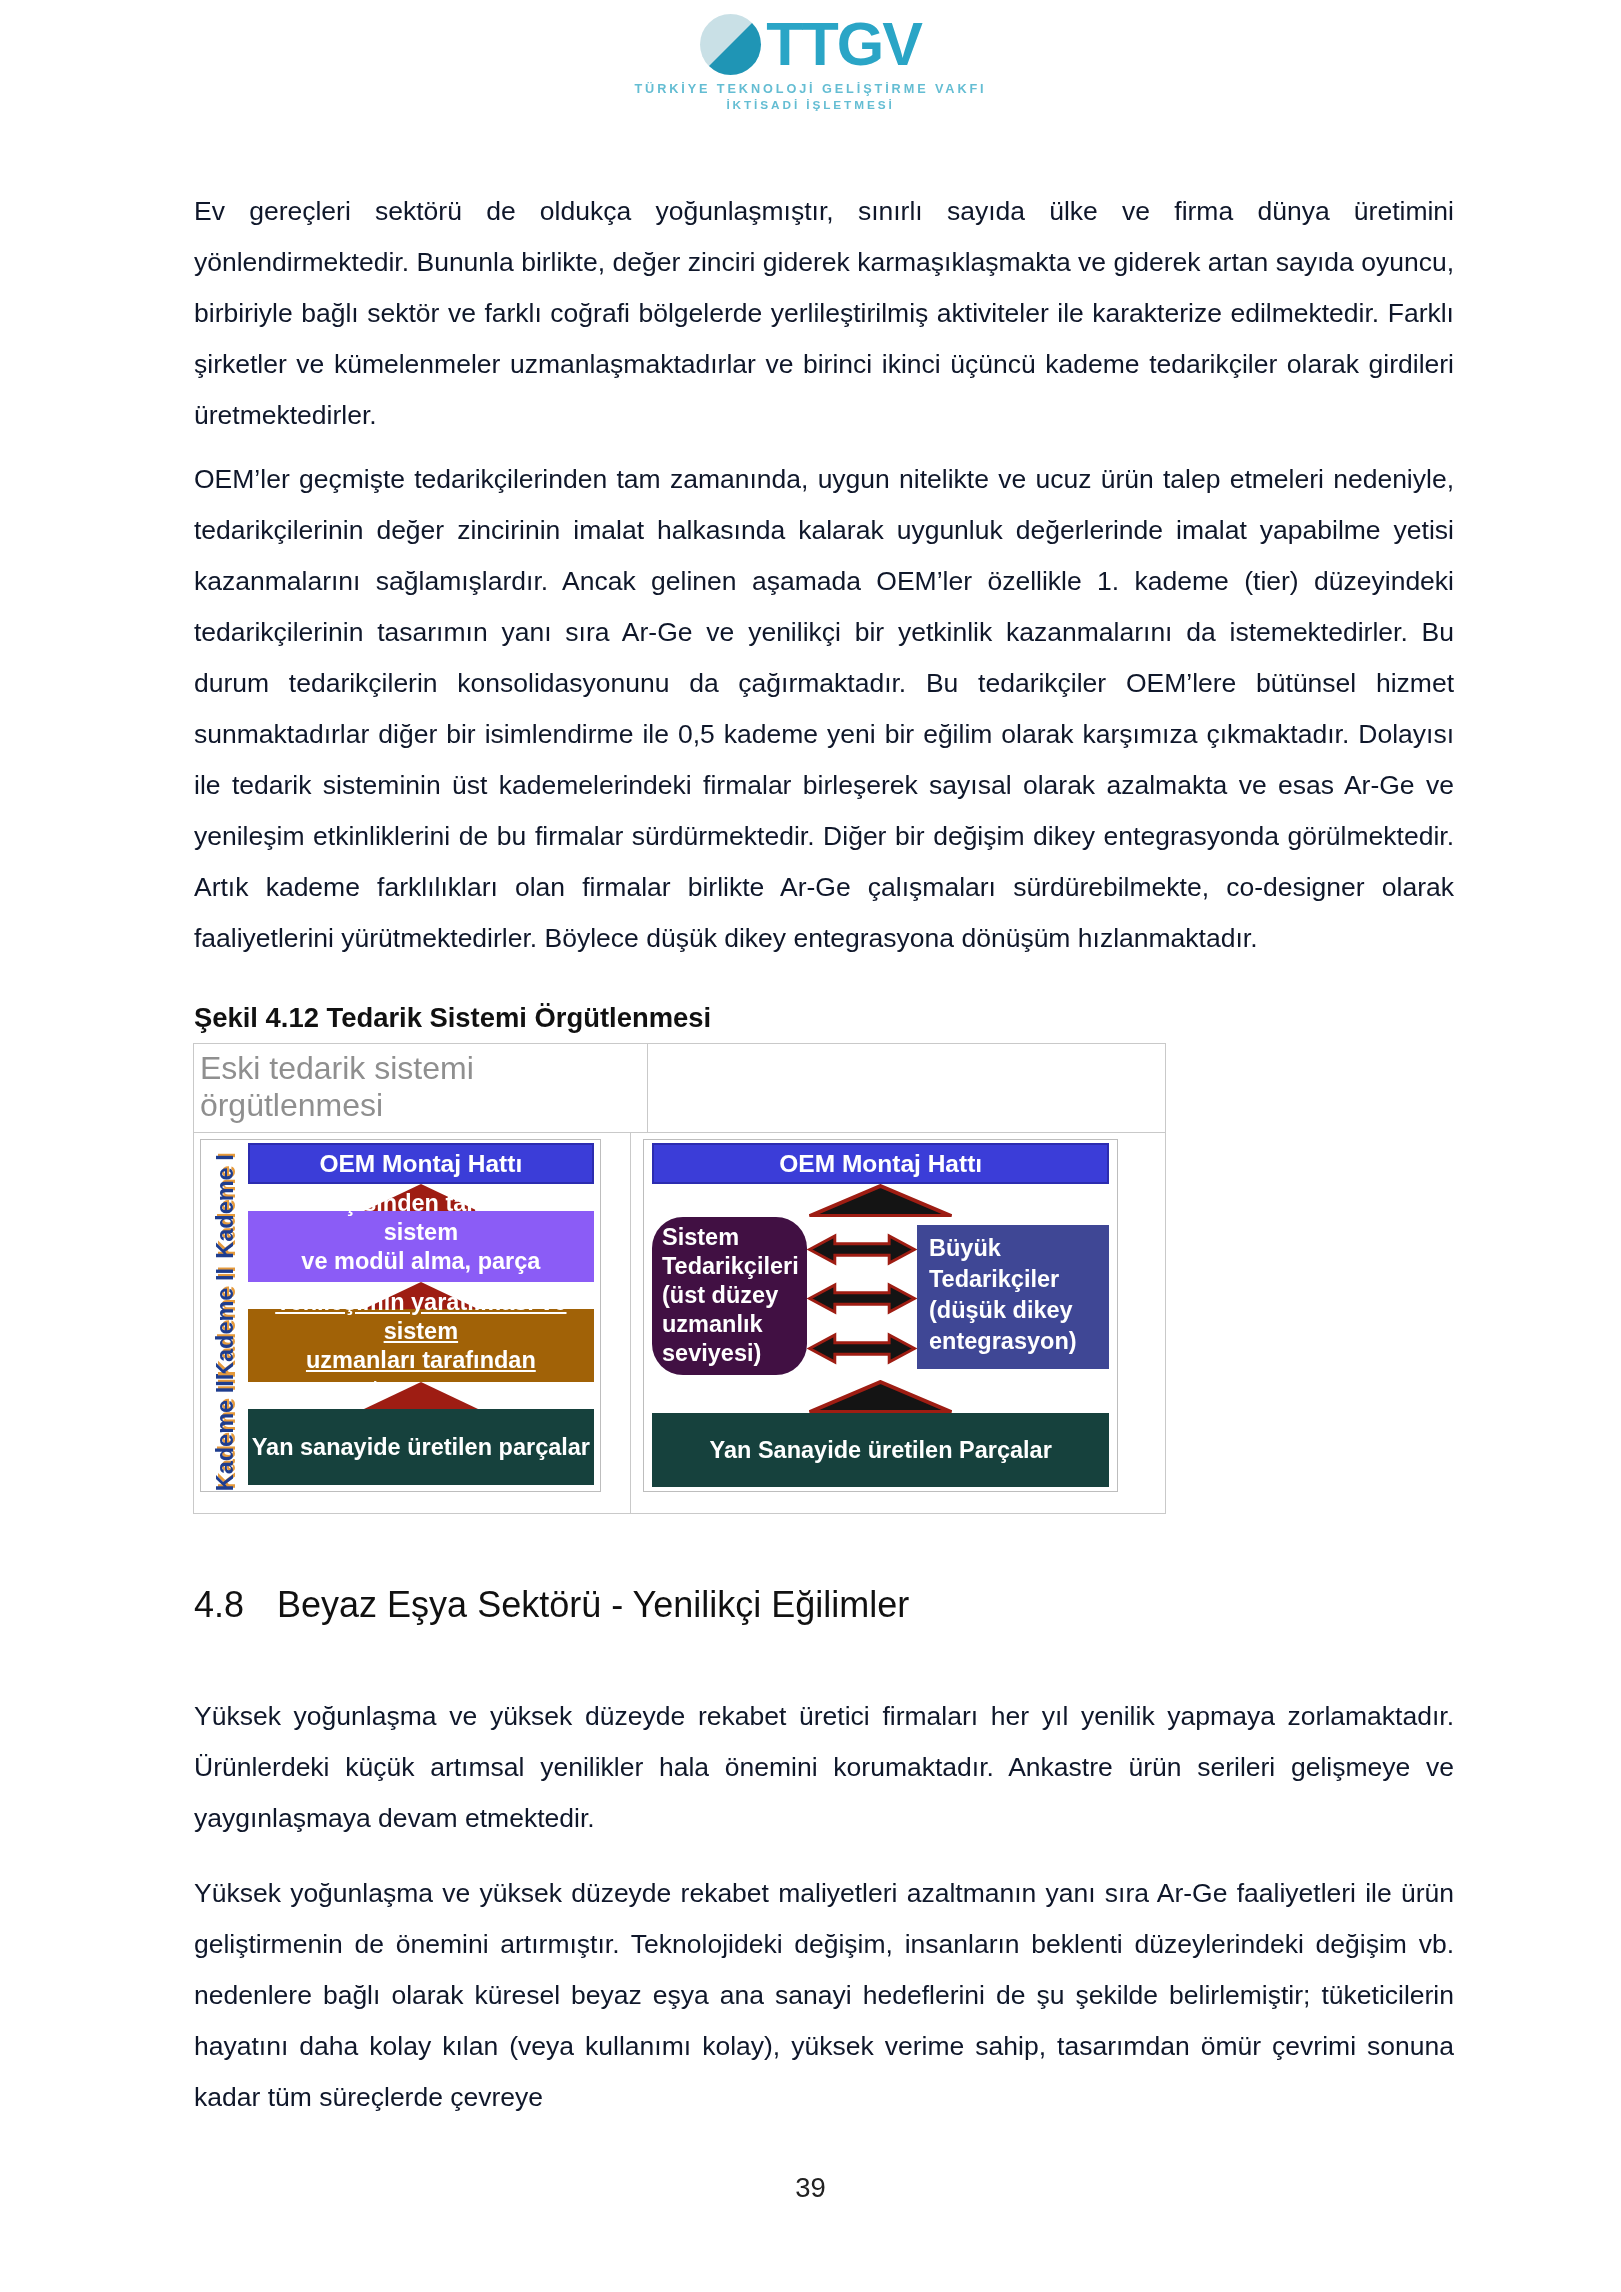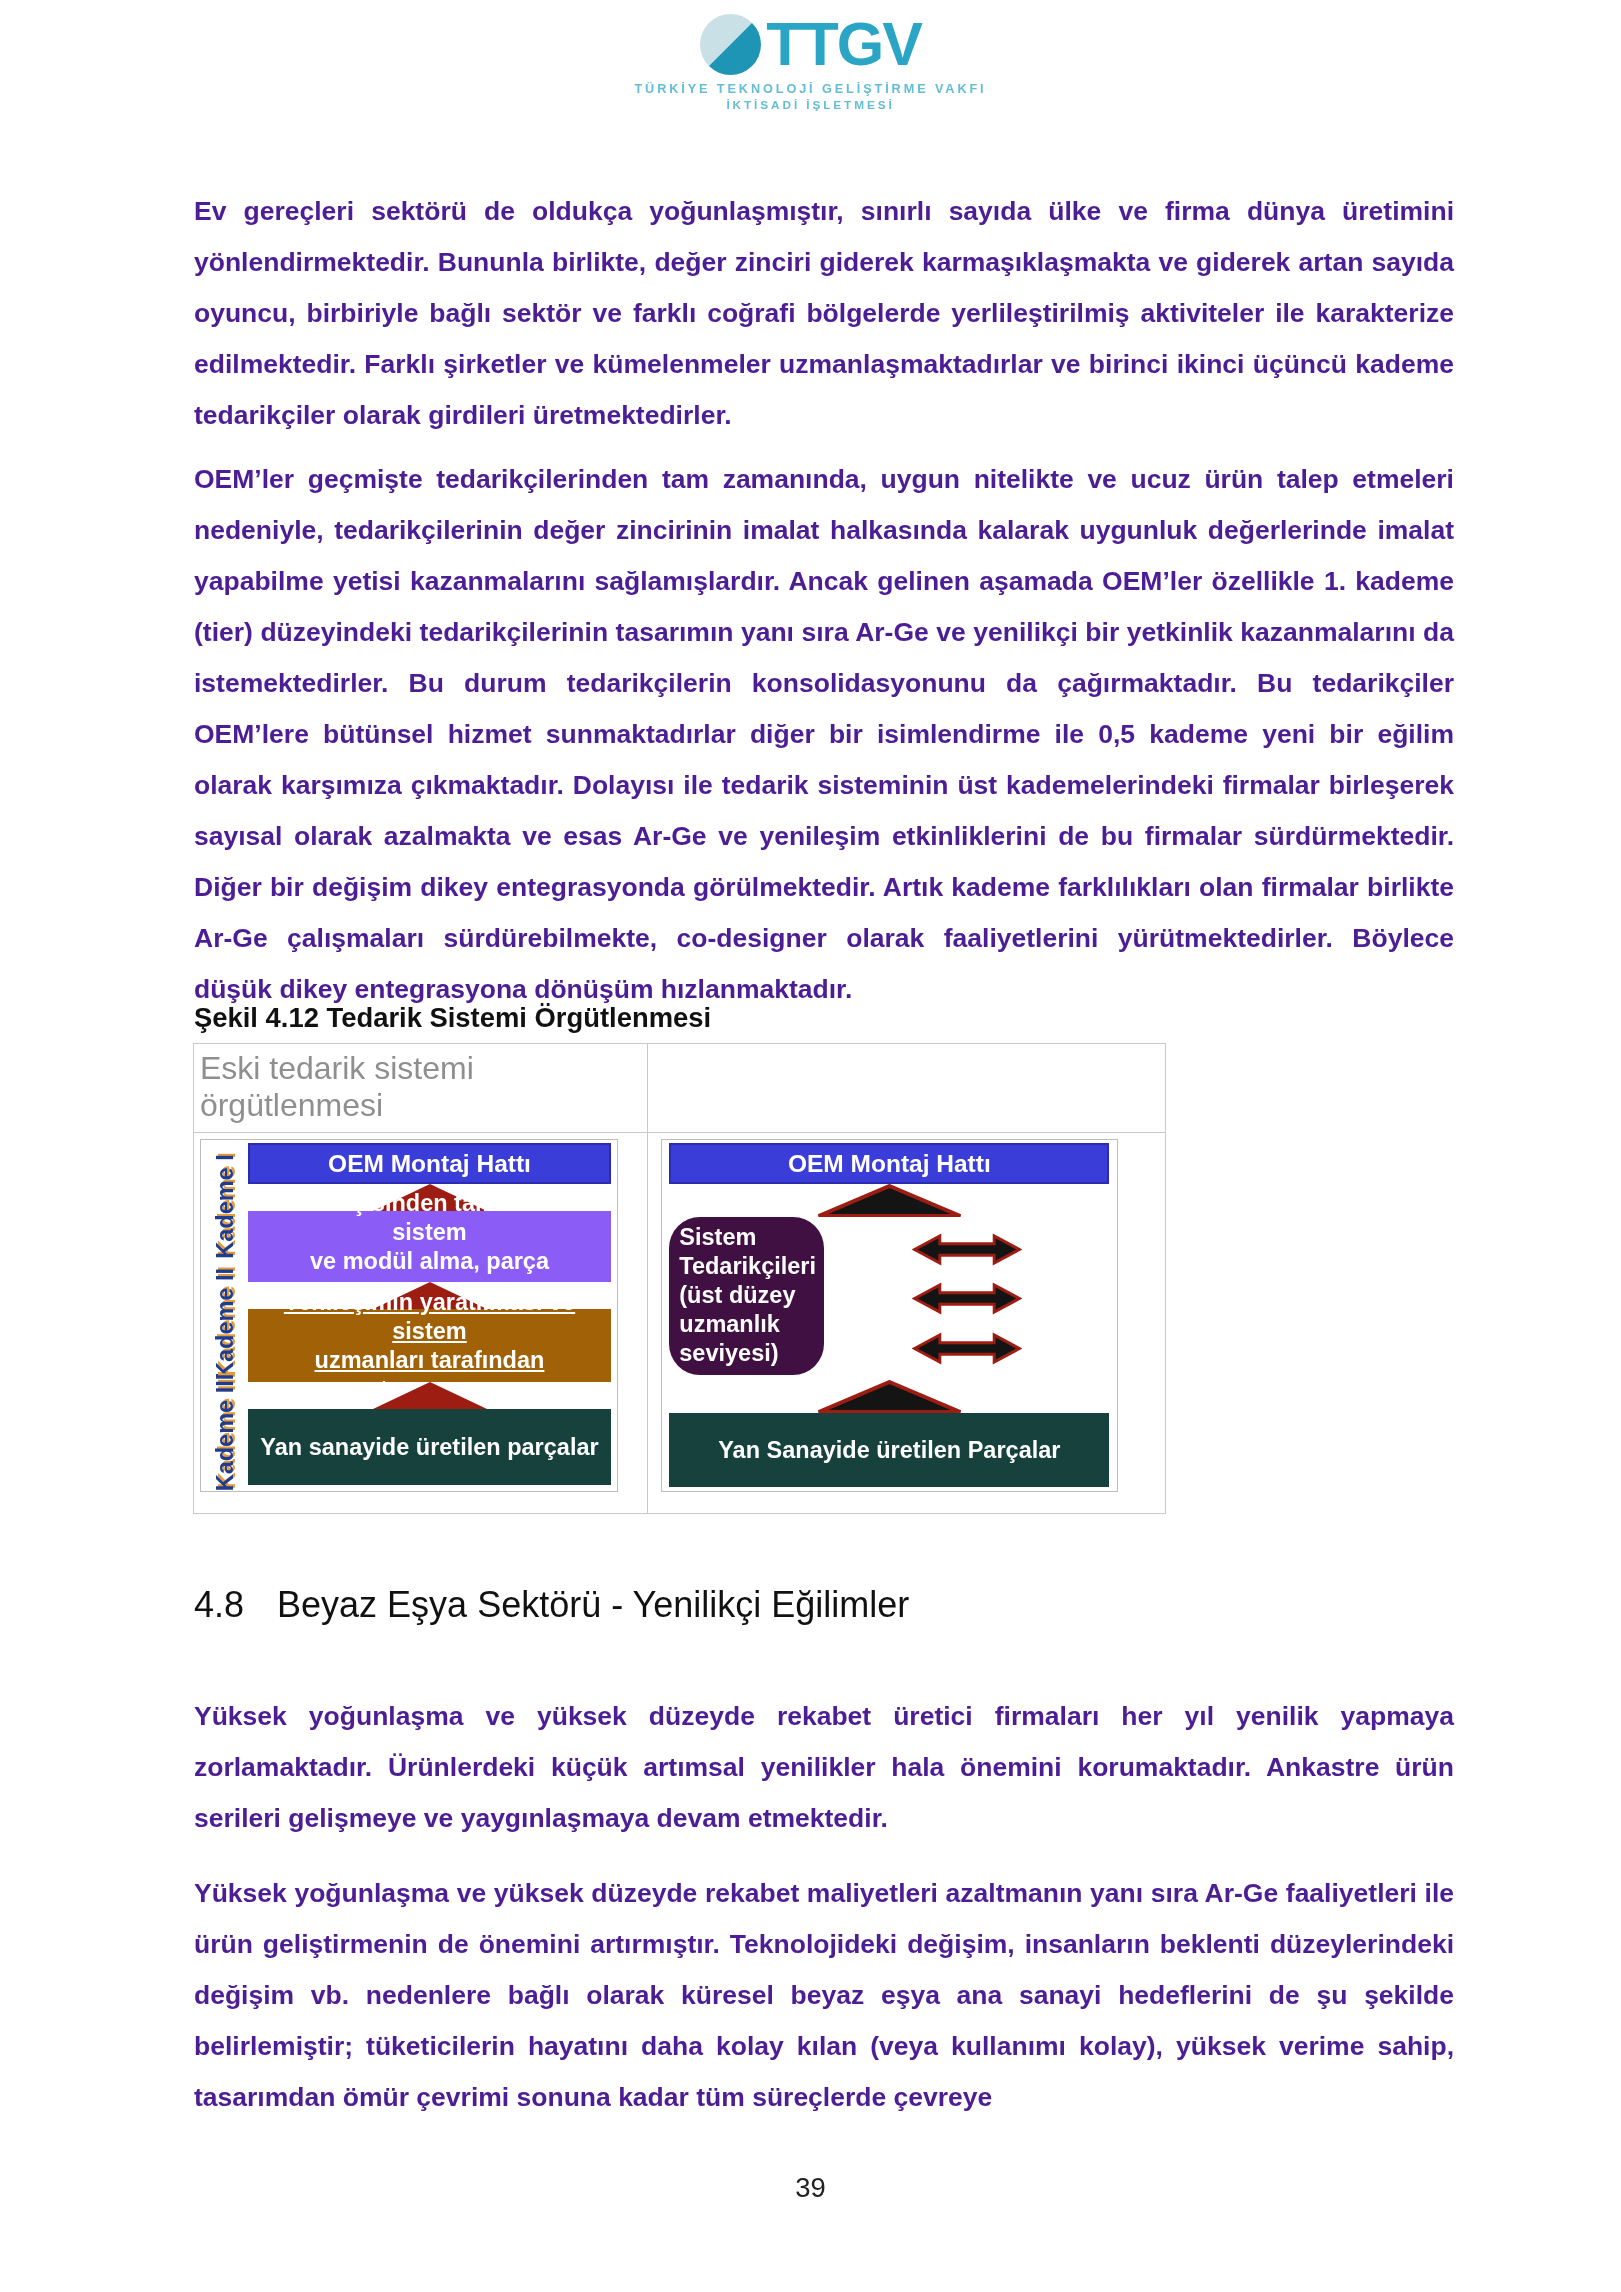--- a/index.html
+++ b/index.html
@@ -10,21 +10,21 @@
   
   .logo-block{position:absolute;top:13.7px;left:0;right:0;display:flex;flex-direction:column;align-items:center;}
   .logo-row{display:flex;align-items:center;gap:5px;}
   .logo-circle{width:61px;height:61px;border-radius:50%;
     background:linear-gradient(135deg,var(--logo-light) 49.5%,var(--logo-dark) 50.5%);}
   .logo-word{font-size:61px;font-weight:800;letter-spacing:-2px;line-height:1;color:var(--logo-teal);}
   .logo-sub1{margin-top:6.9px;font-size:12.7px;font-weight:bold;letter-spacing:2.9px;color:var(--logo-sub);}
   .logo-sub2{margin-top:2.9px;font-size:11.8px;font-weight:bold;letter-spacing:2.9px;color:var(--logo-sub);}
   
   .para{position:absolute;left:194px;width:1260px;font-size:26.5px;line-height:51px;
-    text-align:justify;color:#4c1d95;font-weight:bold;}
+    text-align:justify;color:#0f172a;}
   #p1{top:159px;} #p2{top:427px;} #p3{top:1664px;} #p4{top:1841px;}
   .fig-caption{position:absolute;left:194px;top:1002px;font-size:27.4px;font-weight:bold;color:#111;}
   .section-heading{position:absolute;left:194px;top:1584px;font-size:36px;font-weight:normal;color:#111;}
   .section-heading .num{margin-right:33px;}
   .page-number{position:absolute;top:2172px;left:0;right:0;text-align:center;font-size:27.4px;color:#222;}
   
   .figure{position:absolute;left:193px;top:1043px;width:973px;border:1px solid #c9c9c9;background:#fff;box-sizing:border-box;}
   .fig-header{display:flex;border-bottom:1px solid #c9c9c9;}
   .fig-h-cell{font-size:32px;line-height:37px;color:#8f8f8f;padding:5.9px 9.8px 7.8px 5.9px;box-sizing:border-box;}
   .fig-h-left{width:454px;border-right:1px solid #c9c9c9;}
@@ -128,20 +128,24 @@
             <svg width="110" height="33" viewBox="0 0 112 34">
                 <polygon points="2,17 28,3 28,11 84,11 84,3 110,17 84,31 84,23 28,23 28,31" style="fill:var(--arrow-black);stroke:var(--arrow-red);stroke-width:3;"></polygon>
               </svg>
             <svg width="110" height="33" viewBox="0 0 112 34">
                 <polygon points="2,17 28,3 28,11 84,11 84,3 110,17 84,31 84,23 28,23 28,31" style="fill:var(--arrow-black);stroke:var(--arrow-red);stroke-width:3;"></polygon>
               </svg>
             <svg width="110" height="33" viewBox="0 0 112 34">
                 <polygon points="2,17 28,3 28,11 84,11 84,3 110,17 84,31 84,23 28,23 28,31" style="fill:var(--arrow-black);stroke:var(--arrow-red);stroke-width:3;"></polygon>
               </svg>
           </div>
+          <div class="sbox mid-right" style="background-color: rgb(63, 71, 149);">Büyük
+Tedarikçiler
+(düşük dikey
+entegrasyon)</div>
         </div>
         <div class="uparrow">
           <svg width="147" height="33" viewBox="0 0 150 34">
               <polygon points="75,2 148,33 2,33" style="fill:var(--arrow-black);stroke:var(--arrow-red);stroke-width:4;"></polygon>
             </svg>
         </div>
         <div class="sbox new-b4" style="background-color: rgb(22, 65, 61);">Yan Sanayide üretilen Parçalar</div>
       </div>
     </div>
 

